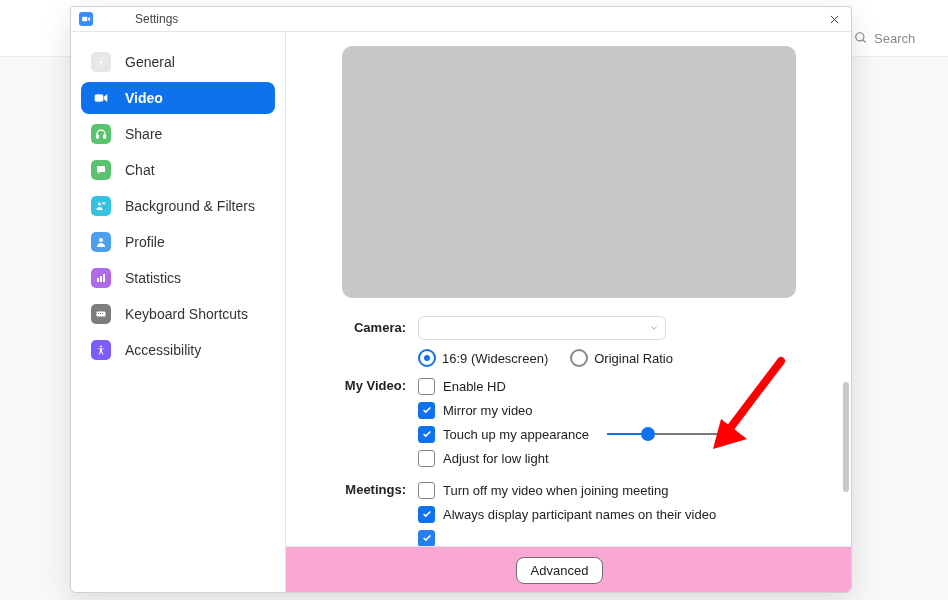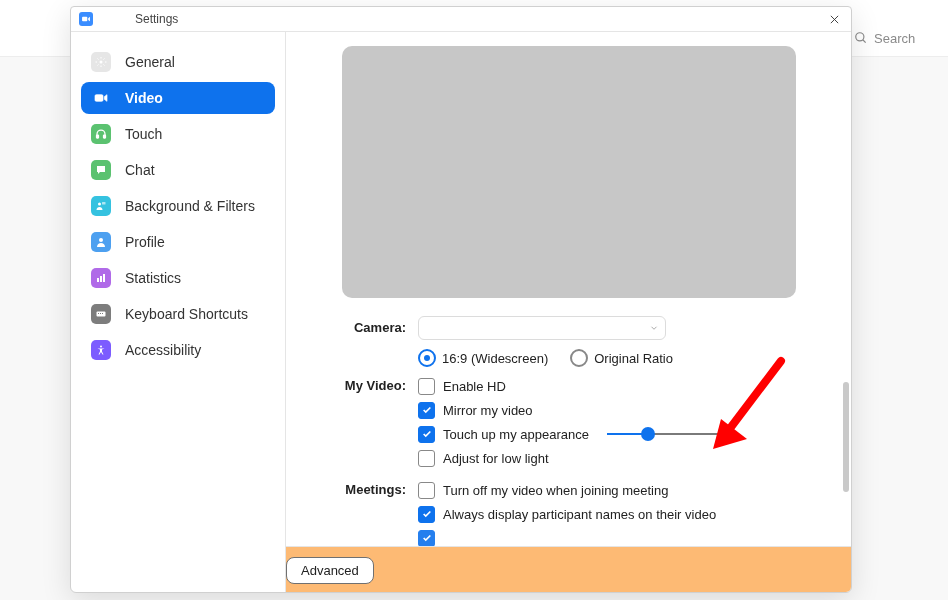--- a/index.html
+++ b/index.html
@@ -169,22 +169,22 @@
 
   
   .scroll-thumb {
     position:absolute; right:2px; top:350px; width:6px; height:110px;
     background:#c9c9c9; border-radius:3px;
   }
 
   
   .adv-bar {
     position:absolute; left:0; right:0; bottom:0; height:46px;
-    background:#fdba74; border-top:1px solid var(--border);
-    display:flex; align-items:center; justify-content:flex-start;
+    background:#f9a8d4; border-top:1px solid var(--border);
+    display:flex; align-items:center; justify-content:center;
     padding-right:18px;
   }
   .adv-btn {
     border:1px solid #707070; border-radius:8px;
     padding:5px 14px; font-size:13px; cursor:pointer;
     background:#fff;
   }
 
   
   .arrow {
@@ -248,21 +248,21 @@
       </div>
 
       <div class="side-item">
         <span class="icon ic-audio">
           <svg width="12" height="12" viewBox="0 0 24 24" fill="none" stroke="#fff" stroke-width="2.5">
               <path d="M4 14v-2a8 8 0 0 1 16 0v2"></path>
               <rect x="3" y="14" width="4" height="6" rx="1" fill="#fff"></rect>
               <rect x="17" y="14" width="4" height="6" rx="1" fill="#fff"></rect>
             </svg>
         </span>
-        <span class="label">Touch</span>
+        <span class="label">Share</span>
       </div>
 
 
       <div class="side-item">
         <span class="icon ic-chat">
           <svg width="12" height="12" viewBox="0 0 24 24">
               <path d="M4 4h16v12H10l-4 4v-4H4z" fill="#fff"></path>
             </svg>
         </span>
         <span class="label">Chat</span>

